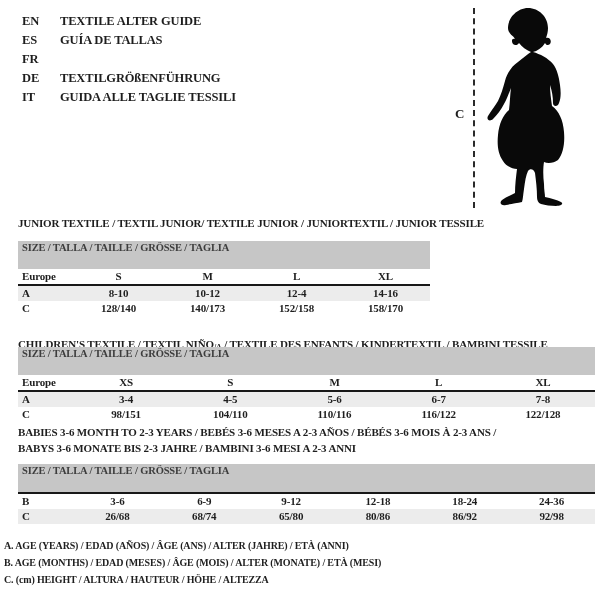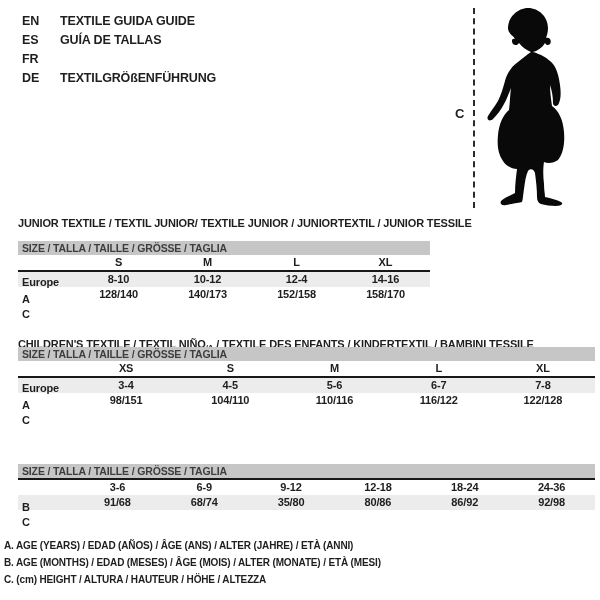--- a/index.html
+++ b/index.html
@@ -1,68 +1,72 @@
 <!DOCTYPE html>
 <html><head>
 <meta charset="utf-8">
 <style>
   html,body{margin:0;padding:0;background:#fff;}
   .sheet{
     position:relative;width:600px;height:600px;background:#ffffff;overflow:hidden;
-    font-family:Liberation Sans, sans-serif;font-weight:bold;color:#1e1e1e;
+    font-family:Liberation Serif, serif;font-weight:bold;color:#1e1e1e;
     letter-spacing:-0.15px;
   }
   
   .lang-list{position:absolute;left:22px;top:12px;}
   .lang-row{display:flex;height:19px;line-height:19px;font-size:12.5px;}
   .lang-code{width:38px;}
   .lang-title{white-space:nowrap;}
   
   .height-line{position:absolute;left:473px;top:8px;height:200px;width:0;border-left:2px dashed #2a2a2a;}
   .height-label{position:absolute;left:455px;top:106px;font-size:13px;}
   .baby-svg{position:absolute;left:485px;top:7px;}
   
   .sec-title{position:absolute;left:18px;font-size:11px;white-space:nowrap;}
   .sec-title .sub{font-size:8px;vertical-align:-2px;}
   .sec-title .tline{display:block;height:16px;line-height:16px;}
   
   .size-table{position:absolute;left:18px;font-size:11px;}
-  .t-header{background:#c6c6c6;color:#3d3d3d;height:14px;line-height:14px;padding-left:4px;font-size:10.5px;white-space:nowrap;}
+  .t-header{background:#c6c6c6;color:#3d3d3d;height:28px;line-height:14px;padding-left:4px;font-size:10.5px;white-space:nowrap;}
   .t-row{display:grid;height:15px;line-height:15px;}
   .cols4{grid-template-columns:56px repeat(4,1fr);}
   .cols5{grid-template-columns:56px repeat(5,1fr);}
   .cols6{grid-template-columns:56px repeat(6,1fr);}
-  .t-label{padding-left:4px;text-align:left;margin-top:20px;}
+  .t-label{padding-left:4px;text-align:left;}
   .t-cell{text-align:center;}
   .r-divider{border-bottom:2px solid #181818;}
   .r-stripe{background:#ececec;}
   
   .footnotes{position:absolute;left:4px;top:537px;font-size:10px;}
   .fn-line{height:17px;line-height:17px;white-space:nowrap;}
 </style>
 </head>
 <body>
 
 <div class="sheet">
 
   <div class="lang-list">
     <div class="lang-row">
       <span class="lang-code">EN</span>
-      <span class="lang-title">TEXTILE GUIDA GUIDE</span>
+      <span class="lang-title">TEXTILE ALTER GUIDE</span>
     </div>
     <div class="lang-row">
       <span class="lang-code">ES</span>
       <span class="lang-title">GUÍA DE TALLAS</span>
     </div>
     <div class="lang-row">
       <span class="lang-code">FR</span>
     </div>
     <div class="lang-row">
       <span class="lang-code">DE</span>
       <span class="lang-title">TEXTILGRÖßENFÜHRUNG</span>
+    </div>
+    <div class="lang-row">
+      <span class="lang-code">IT</span>
+      <span class="lang-title">GUIDA ALLE TAGLIE TESSILI</span>
     </div>
   </div>
 
   <div class="height-line"></div>
   <div class="height-label">C</div>
   <svg class="baby-svg" width="105" height="200" viewBox="0 0 105 200">
     <path fill="#090909" d="M43 1
       C54 1 63 10 63 21 C63 25 62 28 61 31 C65 30 67 34 65 37 C63 39 61 38 60 36
       C57 41 52 44 48 45 C55 47 63 51 68 57 C72 62 74 70 75 78 C76 85 76 91 74 96
       C73 100 68 100 68 96 C68 90 67 84 65 78 C65 85 66 92 67 99 C74 104 78 113 79 125
@@ -124,36 +128,40 @@
     <div class="t-row cols5">
       <div class="t-label">C</div>
       <div class="t-cell">98/151</div>
       <div class="t-cell">104/110</div>
       <div class="t-cell">110/116</div>
       <div class="t-cell">116/122</div>
       <div class="t-cell">122/128</div>
     </div>
   </div>
 
+  <div class="sec-title" style="top:424px;">
+    <span class="tline">BABIES 3-6 MONTH TO 2-3 YEARS / BEBÉS 3-6 MESES A 2-3 AÑOS / BÉBÉS 3-6 MOIS À 2-3 ANS /</span>
+    <span class="tline">BABYS 3-6 MONATE BIS 2-3 JAHRE / BAMBINI 3-6 MESI A 2-3 ANNI</span>
+  </div>
   <div class="size-table" style="top:464px;width:577px;">
     <div class="t-header r-divider">SIZE / TALLA / TAILLE / GRÖSSE / TAGLIA</div>
     <div class="t-row cols6">
       <div class="t-label">B</div>
       <div class="t-cell">3-6</div>
       <div class="t-cell">6-9</div>
       <div class="t-cell">9-12</div>
       <div class="t-cell">12-18</div>
       <div class="t-cell">18-24</div>
       <div class="t-cell">24-36</div>
     </div>
     <div class="t-row cols6 r-stripe">
       <div class="t-label">C</div>
-      <div class="t-cell">91/68</div>
+      <div class="t-cell">26/68</div>
       <div class="t-cell">68/74</div>
-      <div class="t-cell">35/80</div>
+      <div class="t-cell">65/80</div>
       <div class="t-cell">80/86</div>
       <div class="t-cell">86/92</div>
       <div class="t-cell">92/98</div>
     </div>
   </div>
 
   <div class="footnotes">
     <div class="fn-line">A. AGE (YEARS) / EDAD (AÑOS) / ÂGE (ANS) / ALTER (JAHRE) / ETÀ (ANNI)</div>
     <div class="fn-line">B. AGE (MONTHS) / EDAD (MESES) / ÂGE (MOIS) / ALTER (MONATE) / ETÀ (MESI)</div>
     <div class="fn-line">C. (cm) HEIGHT / ALTURA / HAUTEUR / HÖHE / ALTEZZA</div>

